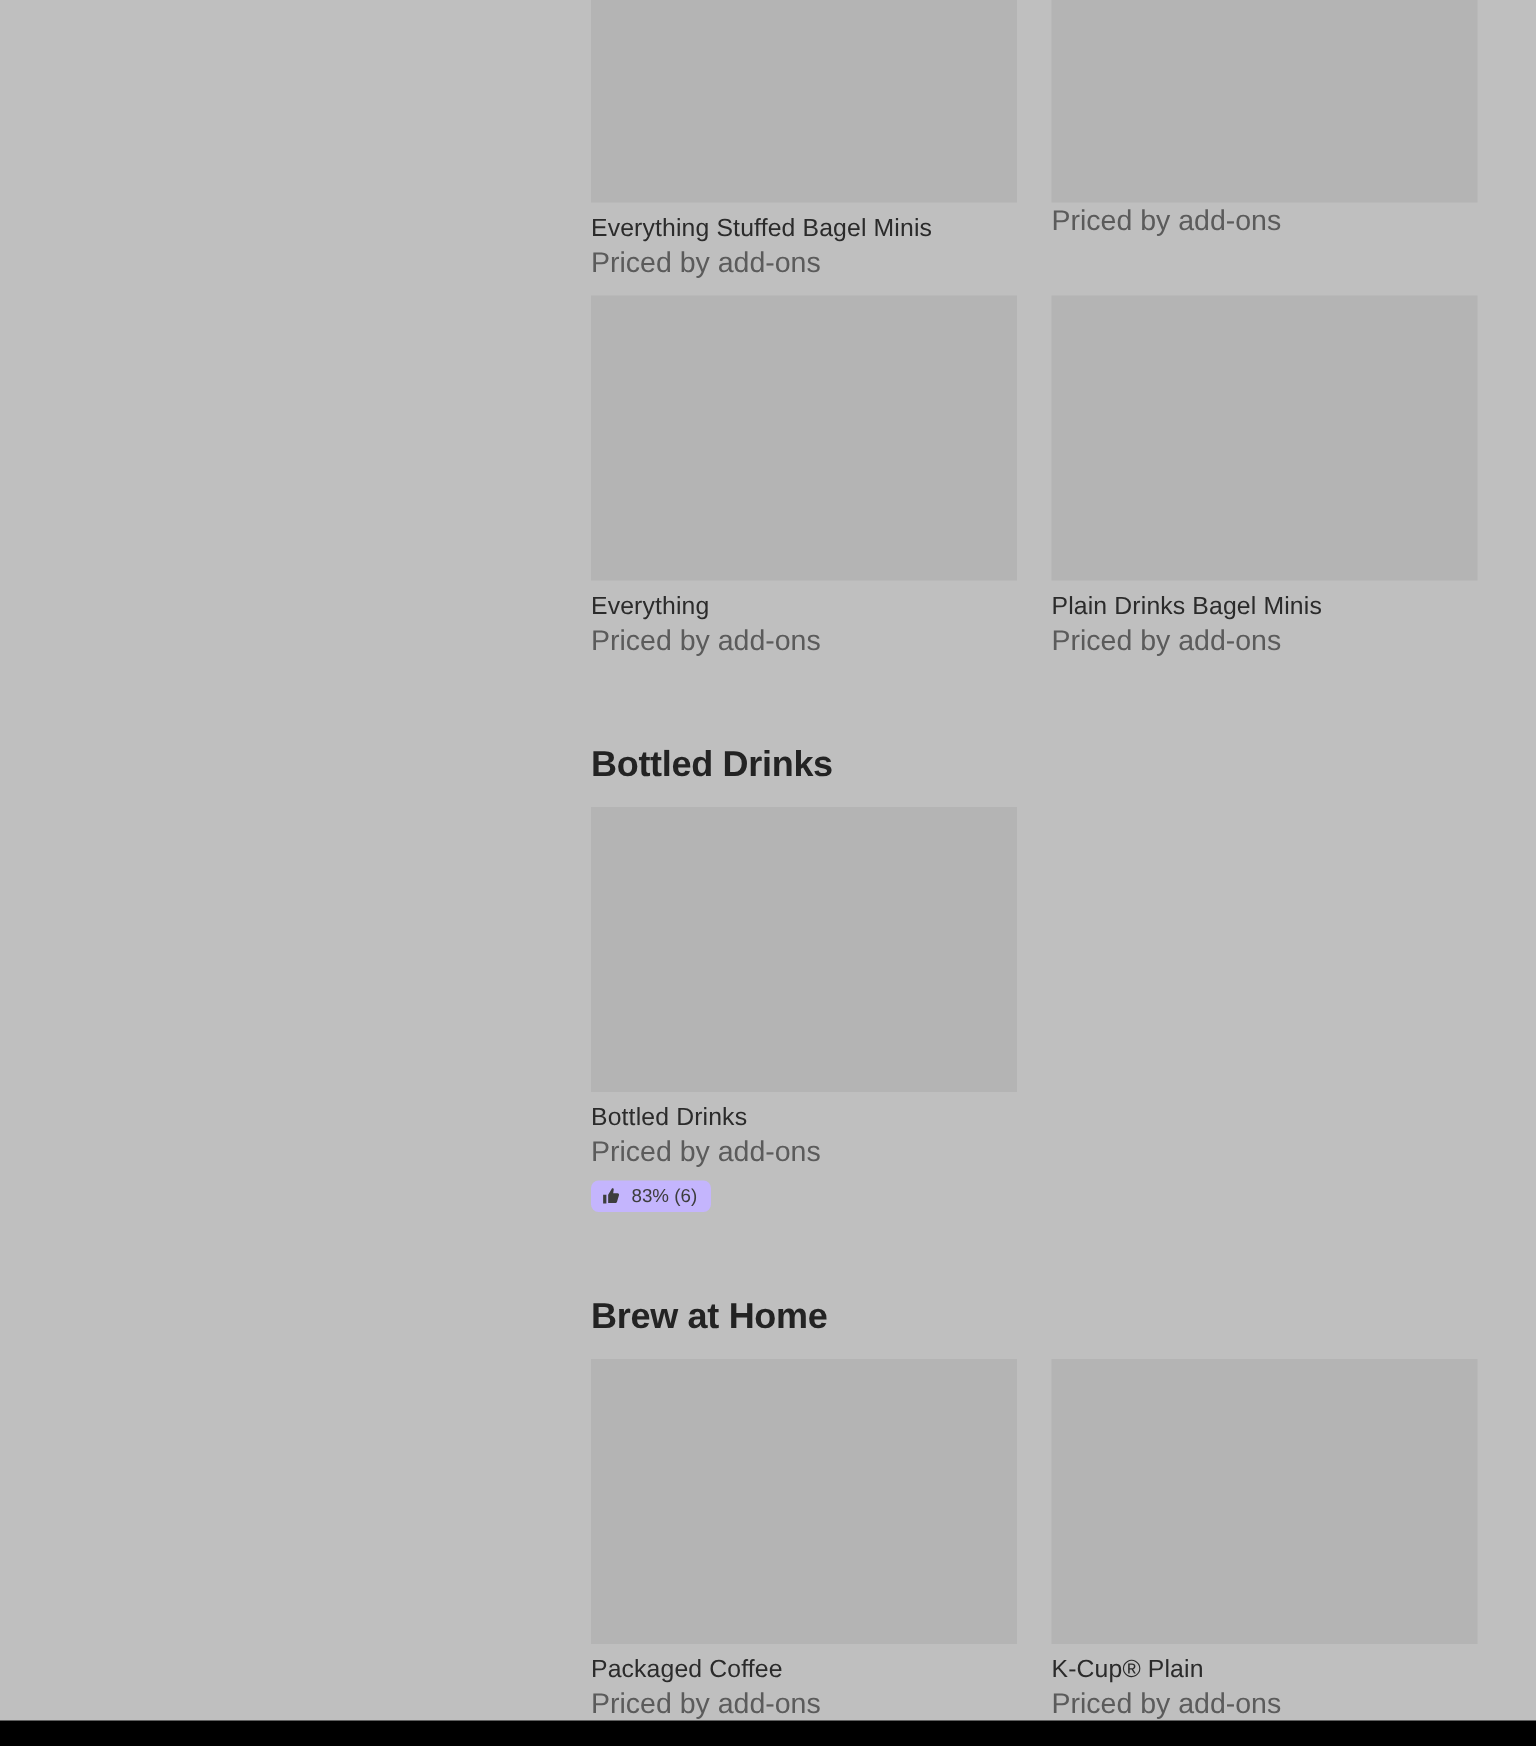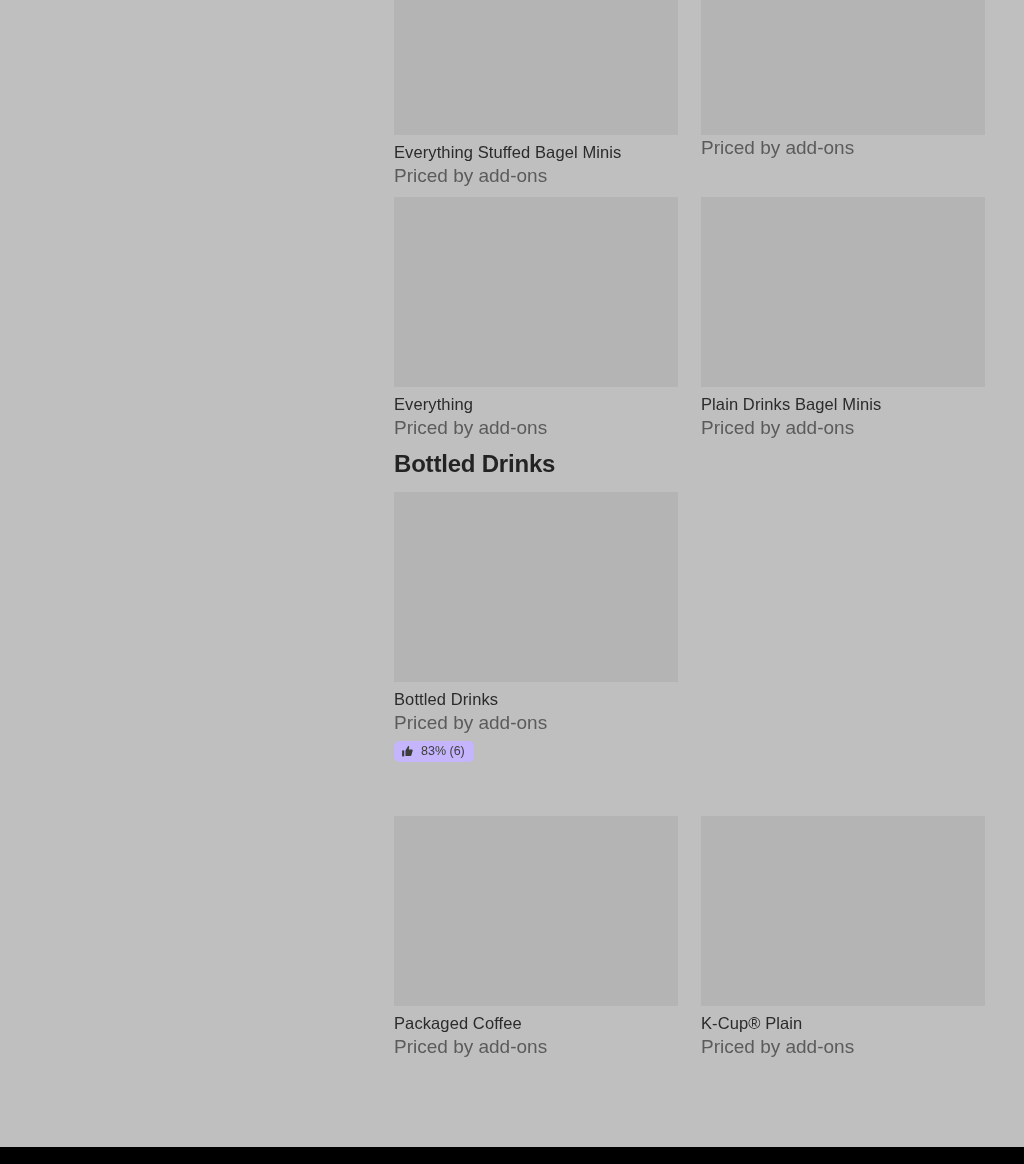--- a/index.html
+++ b/index.html
@@ -122,21 +122,21 @@
     color: #232323;
     letter-spacing: -0.2px;
     margin: 0;
     white-space: nowrap;
   }
 
   .section {
     margin-top: 0;
   }
 
-  .sec-gap-1 { }
+  .sec-gap-1 { margin-top: 46px; }
   .sec-gap-2 { margin-top: 42px; }
   .heading-gap { margin-bottom: 13px; }
 </style>
 </head>
 <body>
 
 <div id="page">
 
   <div id="left-rail"></div>
 
@@ -187,20 +187,21 @@
               </svg>
             </span>
             <span class="rating-text">83% (6)</span>
           </div>
         </div>
 
       </div>
     </div>
 
     <div class="section sec-gap-2">
+      <h2 class="section-heading heading-gap">Brew at Home</h2>
       <div class="menu-grid">
 
         <div class="menu-item">
           <div class="item-thumb"></div>
           <div class="item-title">Packaged Coffee</div>
           <div class="item-sub">Priced by add-ons</div>
         </div>
 
         <div class="menu-item">
           <div class="item-thumb"></div>

